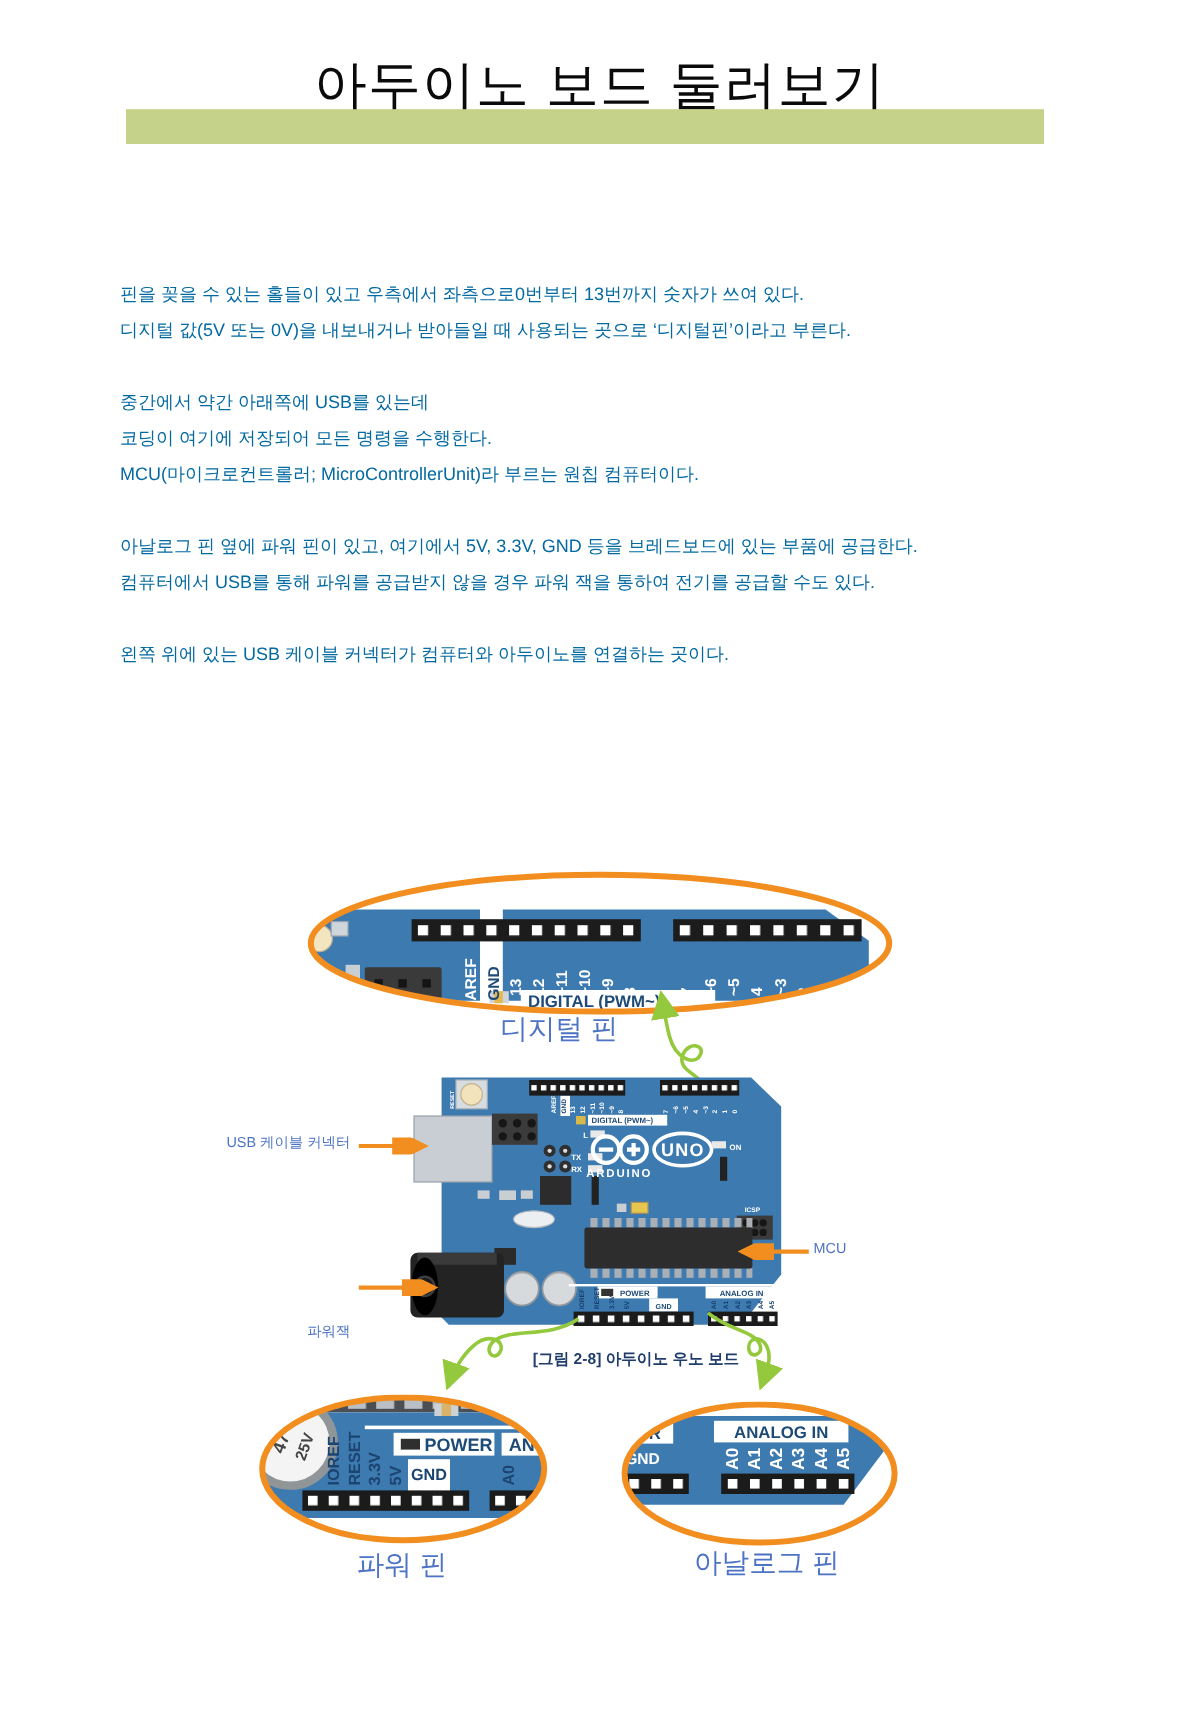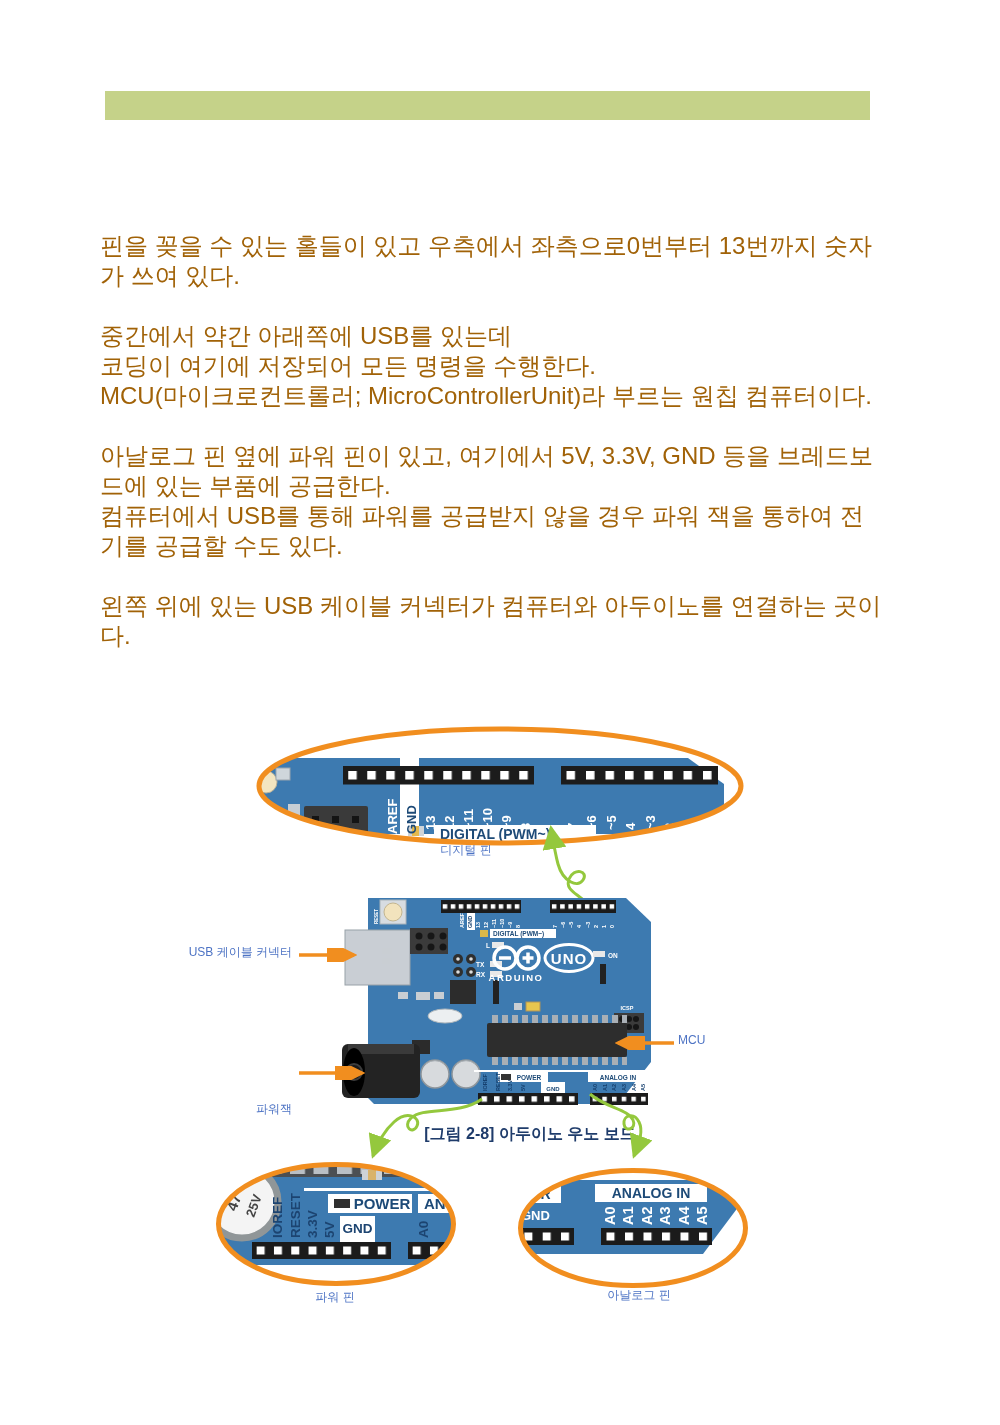--- a/index.html
+++ b/index.html
@@ -2,47 +2,49 @@
 <html><head>
 <meta charset="utf-8">
 <style>
   html,body{margin:0;padding:0;background:#fff;}
   #page{position:relative;width:1000px;height:1425px;background:#ffffff;
         font-family:"Liberation Sans",sans-serif;overflow:hidden;}
   .abs{position:absolute;}
   .page-title{left:0;top:42px;width:1000px;text-align:center;
               font-size:44px;color:#0a0a0a;letter-spacing:1px;font-weight:400;}
   .title-bar{left:105px;top:91px;width:765px;height:29px;background:#c5d289;}
-  .body-text{left:100px;top:231px;width:782px;font-size:24px;line-height:30px;color:#a16207;}
+  .body-text{left:100px;top:231px;width:782px;font-size:15px;line-height:30px;color:#0369a1;}
   .text-line{min-height:30px;}
-  .blue-caption{font-size:12px;color:#4d73c4;text-align:center;}
+  .blue-caption{font-size:23px;color:#4d73c4;text-align:center;}
   .callout-label{font-size:12px;color:#4d73c4;}
-  .figure-caption{font-size:16px;font-weight:700;color:#1f3c6b;text-align:center;}
+  .figure-caption{font-size:13px;font-weight:700;color:#1f3c6b;text-align:center;}
   
   text{font-family:"Liberation Sans",sans-serif;}
   .ov-lbl{font-size:13px;font-weight:bold;fill:#ffffff;}
   .ov-navy{fill:#1d4a77;}
   .band-txt{font-size:14px;font-weight:bold;fill:#1d4a77;}
   .mb-lbl{font-size:5.5px;font-weight:bold;fill:#ffffff;}
   .mb-navy{fill:#16406e;}
   .mb-band{font-size:6.5px;font-weight:bold;fill:#1d4a77;}
   .mb-white{font-size:6.5px;font-weight:bold;fill:#ffffff;}
   .pw-lbl{font-size:13.5px;font-weight:bold;fill:#1c4471;}
   .an-lbl{font-size:14.5px;font-weight:bold;fill:#ffffff;}
   .cap-txt{font-size:15px;font-weight:bold;fill:#444;}
 </style>
 </head>
 <body>
 
 <div id="page">
 
+  <div class="abs page-title">아두이노 보드 둘러보기</div>
   <div class="abs title-bar"></div>
 
   <div class="abs body-text">
       <div class="text-line">핀을 꽂을 수 있는 홀들이 있고 우측에서 좌측으로0번부터 13번까지 숫자가 쓰여 있다.</div>
+      <div class="text-line">디지털 값(5V 또는 0V)을 내보내거나 받아들일 때 사용되는 곳으로 ‘디지털핀’이라고 부른다.</div>
       <div class="text-line"></div>
       <div class="text-line">중간에서 약간 아래쪽에 USB를 있는데</div>
       <div class="text-line">코딩이 여기에 저장되어 모든 명령을 수행한다.</div>
       <div class="text-line">MCU(마이크로컨트롤러; MicroControllerUnit)라 부르는 원칩 컴퓨터이다.</div>
       <div class="text-line"></div>
       <div class="text-line">아날로그 핀 옆에 파워 핀이 있고, 여기에서 5V, 3.3V, GND 등을 브레드보드에 있는 부품에 공급한다.</div>
       <div class="text-line">컴퓨터에서 USB를 통해 파워를 공급받지 않을 경우 파워 잭을 통하여 전기를 공급할 수도 있다.</div>
       <div class="text-line"></div>
       <div class="text-line">왼쪽 위에 있는 USB 케이블 커넥터가 컴퓨터와 아두이노를 연결하는 곳이다.</div>
     </div>

